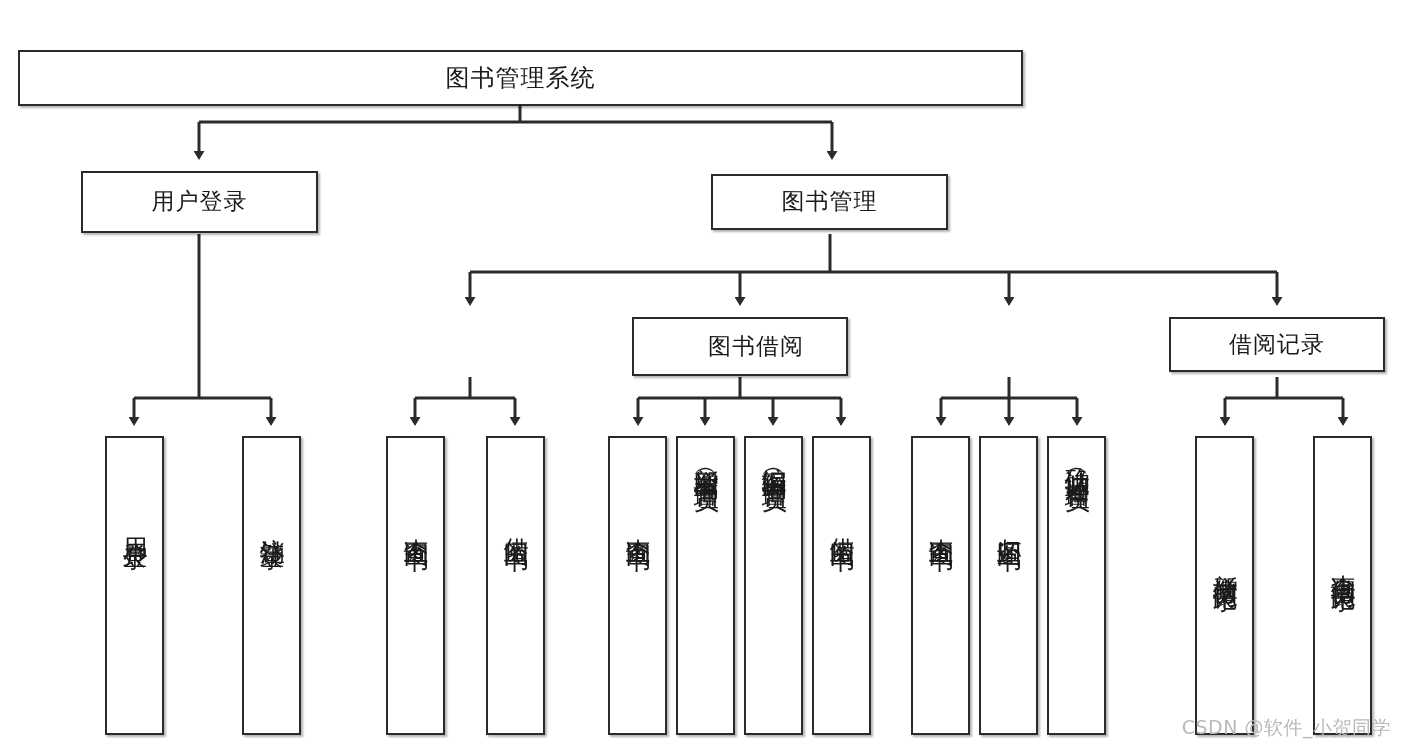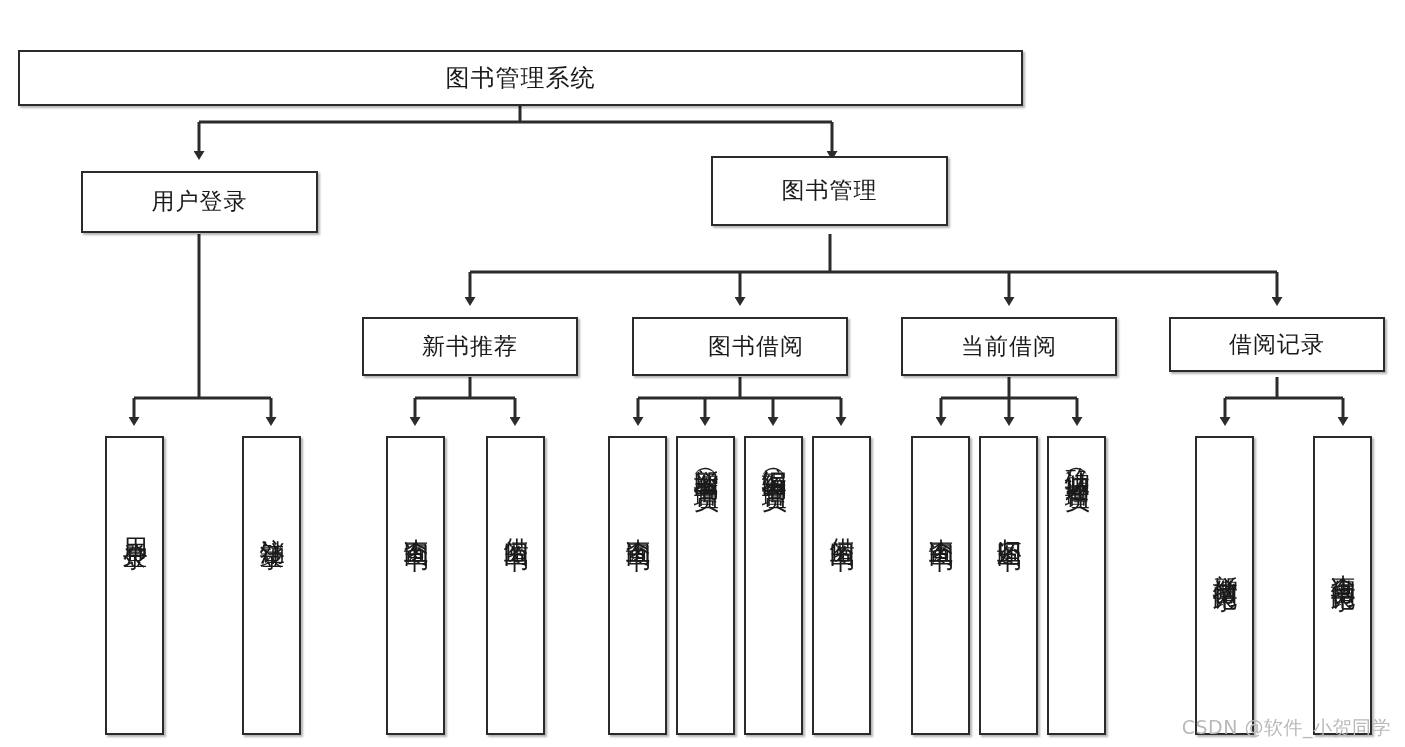--- a/index.html
+++ b/index.html
@@ -128,25 +128,23 @@
       <path d="M1277,377 L1277,398"></path>
       <path d="M1225,398 L1343,398"></path>
       <path d="M1225,398 L1225,418" marker-end="url(#arrow)"></path>
       <path d="M1343,398 L1343,418" marker-end="url(#arrow)"></path>
     </g>
   </svg>
 
   <div class="node h root" style="left:18px; top:12px; width:1005px; height:56px;margin-top:38px;">图书管理系统</div>
 
   <div class="node h" style="left:81px; top:171px; width:237px; height:62px;">用户登录</div>
-  <div class="node h" style="left:711px; top:156px; width:237px; height:70px;">图书管理</div>
+  <div class="node h" style="left:711px; top:174px; width:237px; height:56px;">图书管理</div>
 
-  <div class="node h" style="left:362px; top:317px; width:216px; height:59px;">新书推荐</div>
   <div class="node h" style="left:632px; top:317px; width:216px; height:59px;padding-left:32px;">图书借阅</div>
-  <div class="node h" style="left:901px; top:317px; width:216px; height:59px;">当前借阅</div>
   <div class="node h" style="left:1169px; top:317px; width:216px; height:55px;">借阅记录</div>
 
   <div class="node v mid" style="left:105px; top:436px; width:59px; height:299px;">
     <span class="vtext">用户登录</span>
   </div>
   <div class="node v mid" style="left:242px; top:436px; width:59px; height:299px;">
     <span class="vtext">注销登录</span>
   </div>
 
   <div class="node v mid" style="left:386px; top:436px; width:59px; height:299px;">

